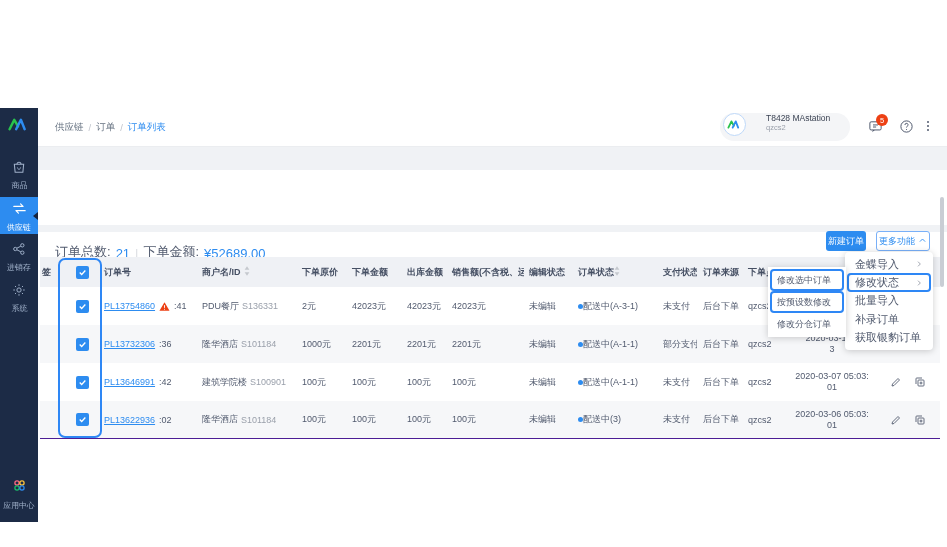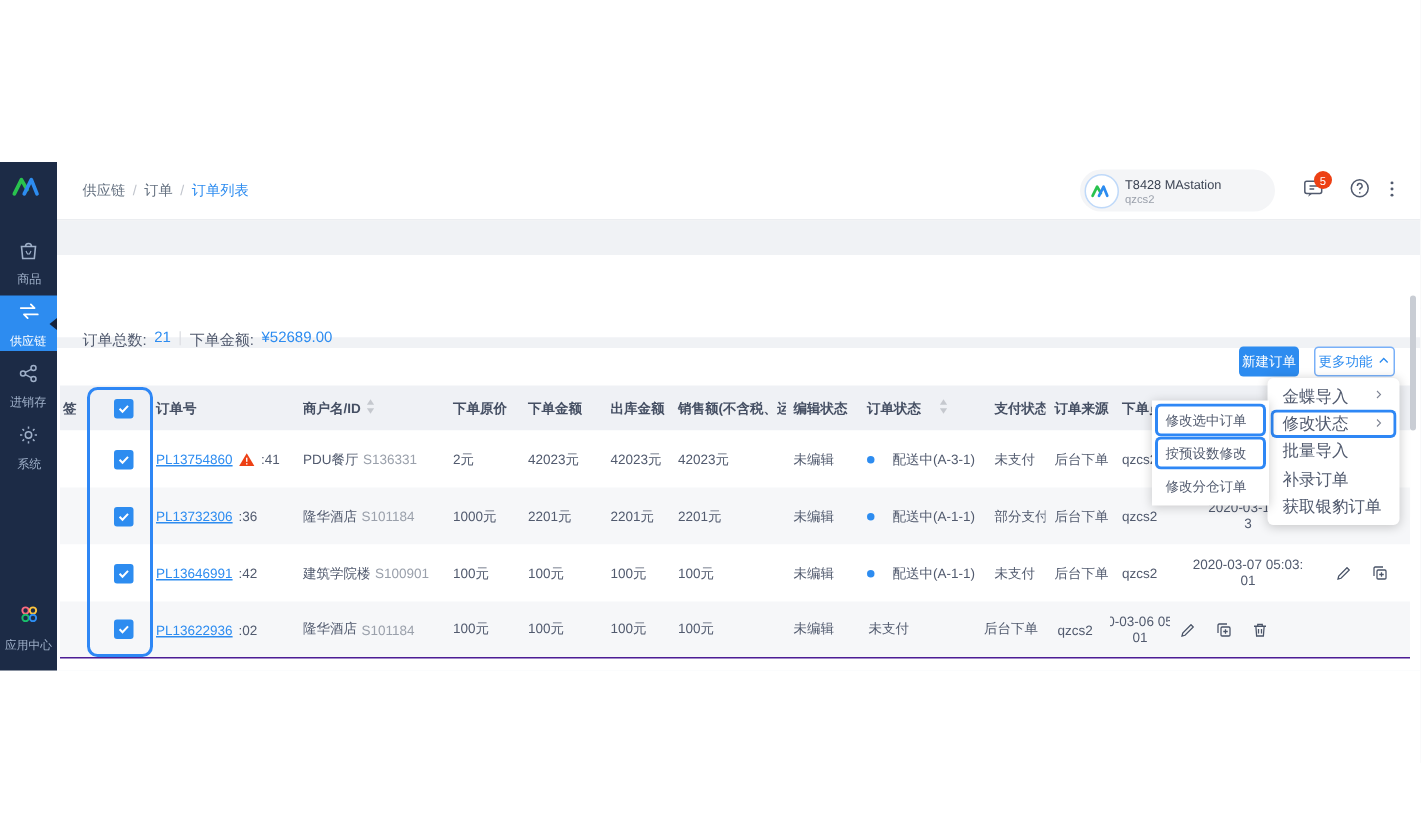--- a/index.html
+++ b/index.html
@@ -1,39 +1,39 @@
 <!DOCTYPE html>
 <html style="--accent: #2d8cf0; --sidebar-bg: #1c2b46; --badge: #ed4014; --hilite: #2e87f5;"><head>
 <meta charset="utf-8">
 <style>
   * { margin:0; padding:0; box-sizing:border-box; }
   body { font-family:"Liberation Sans","DejaVu Sans",sans-serif; background:#fff; }
   .canvas { position:relative; width:947px; height:547px; background:#fff; overflow:hidden; }
   .app { position:absolute; left:0; top:108px; width:947px; height:339px; background:#f0f2f5; }
 
   
-  .sidebar { position:absolute; left:0; top:0; width:38px; height:339px; background:var(--sidebar-bg); }
+  .sidebar { position:absolute; left:0; top:0; width:38px; height:414px; background:var(--sidebar-bg); }
   .logo { position:absolute; top:8px; left:7px; }
   .side-items { position:absolute; top:48px; left:0; right:0; }
   .side-item { position:relative; height:37px; margin-bottom:4px; display:flex; flex-direction:column; align-items:center; justify-content:center; gap:2px; color:#9fb0c9; cursor:pointer; }
   .side-item .lbl { font-size:8.5px; line-height:9px; transform:scale(.95); white-space:nowrap; }
   .side-item.active { background:var(--accent); color:#fff; }
   .side-item.active::after { content:""; position:absolute; right:0; top:50%; transform:translateY(-50%);
     border-top:4px solid transparent; border-bottom:4px solid transparent; border-right:5px solid #16233c; }
   .side-bottom { position:absolute; bottom:8px; left:0; right:0; height:40px; display:flex; flex-direction:column; align-items:center; justify-content:center; gap:2px; color:#9fb0c9; cursor:pointer; }
   .side-bottom .lbl { font-size:8.5px; transform:scale(.92); white-space:nowrap; }
 
   
   .main { position:absolute; left:38px; top:0; width:909px; height:339px; }
 
   .topbar { position:absolute; left:0; top:0; width:909px; height:39px; background:#fff; border-bottom:1px solid #ebedf0; }
   .breadcrumb { position:absolute; left:17px; top:0; height:39px; display:flex; align-items:center; gap:5px; font-size:9.5px; color:#657180; }
   .breadcrumb .sep { color:#c0c4cc; }
   .breadcrumb .cur { color:var(--accent); }
-  .userpill { position:absolute; left:682px; top:5px; width:130px; height:28px; background:#f4f5f7; border-radius:15px; display:flex; align-items:center; padding:0 8px 0 3px; gap:4px; cursor:pointer; }
+  .userpill { position:absolute; left:682px; top:5px; width:130px; height:28px; background:#f4f5f7; border-radius:15px; display:flex; padding:0 8px 0 3px; gap:20px; cursor:pointer; }
   .avatar { width:23px; height:23px; border-radius:50%; background:#fff; border:1px solid #bfd9f9; display:flex; align-items:center; justify-content:center; }
   .uname { font-size:8.5px; color:#3c4454; line-height:10px; white-space:nowrap; }
   .usub  { font-size:7.5px; color:#9aa0ab; line-height:9px; }
   .tool { position:absolute; top:11px; width:18px; height:18px; display:flex; align-items:center; justify-content:center; cursor:pointer; }
   .badge { position:absolute; left:838px; top:6px; min-width:12px; height:12px; padding:0 3px; background:var(--badge); border-radius:7px; color:#fff; font-size:7.5px; display:flex; align-items:center; justify-content:center; z-index:5; }
 
   
   .tabstrip { position:absolute; left:0; top:39px; width:909px; height:23px; background:#f3f4f6; border-bottom:1px solid #e4e7ec;margin-top:36px; }
   .tab { position:absolute; top:0; height:23px; display:flex; align-items:center; justify-content:center; font-size:9.5px; color:#51586a; cursor:pointer; }
   .tab.active { background:#fff; height:24px; color:#2f3a4f; font-weight:700; }
@@ -50,40 +50,40 @@
   .btn.plain { background:#fff; border:1px solid #d5d8dd; color:#515a6e; }
   .exportgrp { position:absolute; left:145px; top:94px; height:16px; display:flex; }
   .exportgrp .part { height:16px; border:1px solid #d5d8dd; background:#fff; color:#515a6e; font-size:9px; display:flex; align-items:center; justify-content:center; cursor:pointer; }
   .exportgrp .part.first { width:30px; border-radius:3px 0 0 3px; }
   .exportgrp .part.second { width:19px; border-left:none; border-radius:0 3px 3px 0; }
 
   .gapband { position:absolute; left:0; top:117px; width:909px; height:7px; background:#f0f2f5; }
 
   
   .content { position:absolute; left:0; top:124px; width:909px; height:215px; background:#fff; }
-  .stats { position:absolute; left:17px; top:112px; font-size:10px; color:#515a6e; display:flex; gap:5px; align-items:flex-start; }
+  .stats { position:absolute; left:17px; top:135px; font-size:13px; color:#515a6e; display:flex; gap:5px; align-items:flex-end; }
   .stats .blue { color:var(--accent); }
   .stats .sep { color:#dcdee2; }
   .actbtn { position:absolute; top:123px; height:20px; border-radius:3px; font-size:9px; display:flex; align-items:center; justify-content:center; cursor:pointer; }
   .newbtn { left:788px; width:40px; background:var(--accent); color:#fff; }
   .morebtn { left:838px; width:54px; background:#fff; border:1px solid #79b0f8; color:var(--accent); gap:3px; }
 
   
   .table { position:absolute; left:2px; top:149px; width:900px; }
   .tr { display:grid; grid-template-columns:22px 40px 95px 103px 38px 54px 52px 80px 42px 84px 47px 43px 40px 104px 56px; align-items:stretch; }
   .tr > div { display:flex; align-items:center; font-size:9px; color:#515a6e; overflow:hidden; white-space:nowrap; }
   .thead { height:30px; background:#eff1f5; }
   .thead > div { color:#454f63; font-weight:700; }
   .row { height:38px; background:#fff; }
   .row.alt { background:#f6f7f9; }
   .row:last-child { border-bottom:1px solid #4c1d95; }
   .c1{padding-left:2px;} .c3{padding-left:2px;gap:4px;} .c4{padding-left:5px;gap:3px;}
   .c2{justify-content:center;} .c5{padding-left:2px;} .c6{padding-left:14px;gap:16px;}
   .c7{padding-left:15px;} .c8{padding-left:8px;} .c9{padding-left:5px;}
-  .c10{padding-left:12px;gap:12px;} .c11{padding-left:13px;} .c12{padding-left:6px;}
+  .c10{padding-left:12px;gap:0;} .c11{padding-left:13px;} .c12{padding-left:6px;}
   .c13{padding-left:8px;} .c14{justify-content:center;text-align:center;line-height:11px;white-space:normal;}
   .c15{padding-left:6px;gap:12px;}
   .olink { color:var(--accent); text-decoration:underline; cursor:pointer; }
   .frag { color:#515a6e; }
   .mid { color:#9aa0ab; }
   .dot { width:5px; height:5px; border-radius:50%; background:var(--accent); flex:0 0 auto; }
   .cbx { width:13px; height:13px; border-radius:2px; background:var(--accent); display:flex; align-items:center; justify-content:center; cursor:pointer; }
   .aicon { cursor:pointer; display:flex; align-items:center; }
 
   
@@ -450,20 +450,24 @@
               </div>
               <div class="c4">
                 <span>隆华酒店</span>
                 <span class="mid">S101184</span>
               </div>
               <div class="c5">100元</div>
               <div class="c6">100元</div>
               <div class="c7">100元</div>
               <div class="c8">100元</div>
               <div class="c9">未编辑</div>
+              <div class="c10">
+                <span class="dot"></span>
+                <span>配送中(3)</span>
+              </div>
               <div class="c11">未支付</div>
               <div class="c12">后台下单</div>
               <div class="c13">qzcs2</div>
               <div class="c14">
                 <span>2020-03-06 05:03:<br>01</span>
               </div>
               <div class="c15">
                 <span class="aicon">
                   <svg viewBox="0 0 24 24" width="12" height="12" fill="none" stroke="#4a5468" stroke-width="1.7">
                     <path d="M4 20l1-4L16 5l3 3L8 19l-4 1z"></path>

